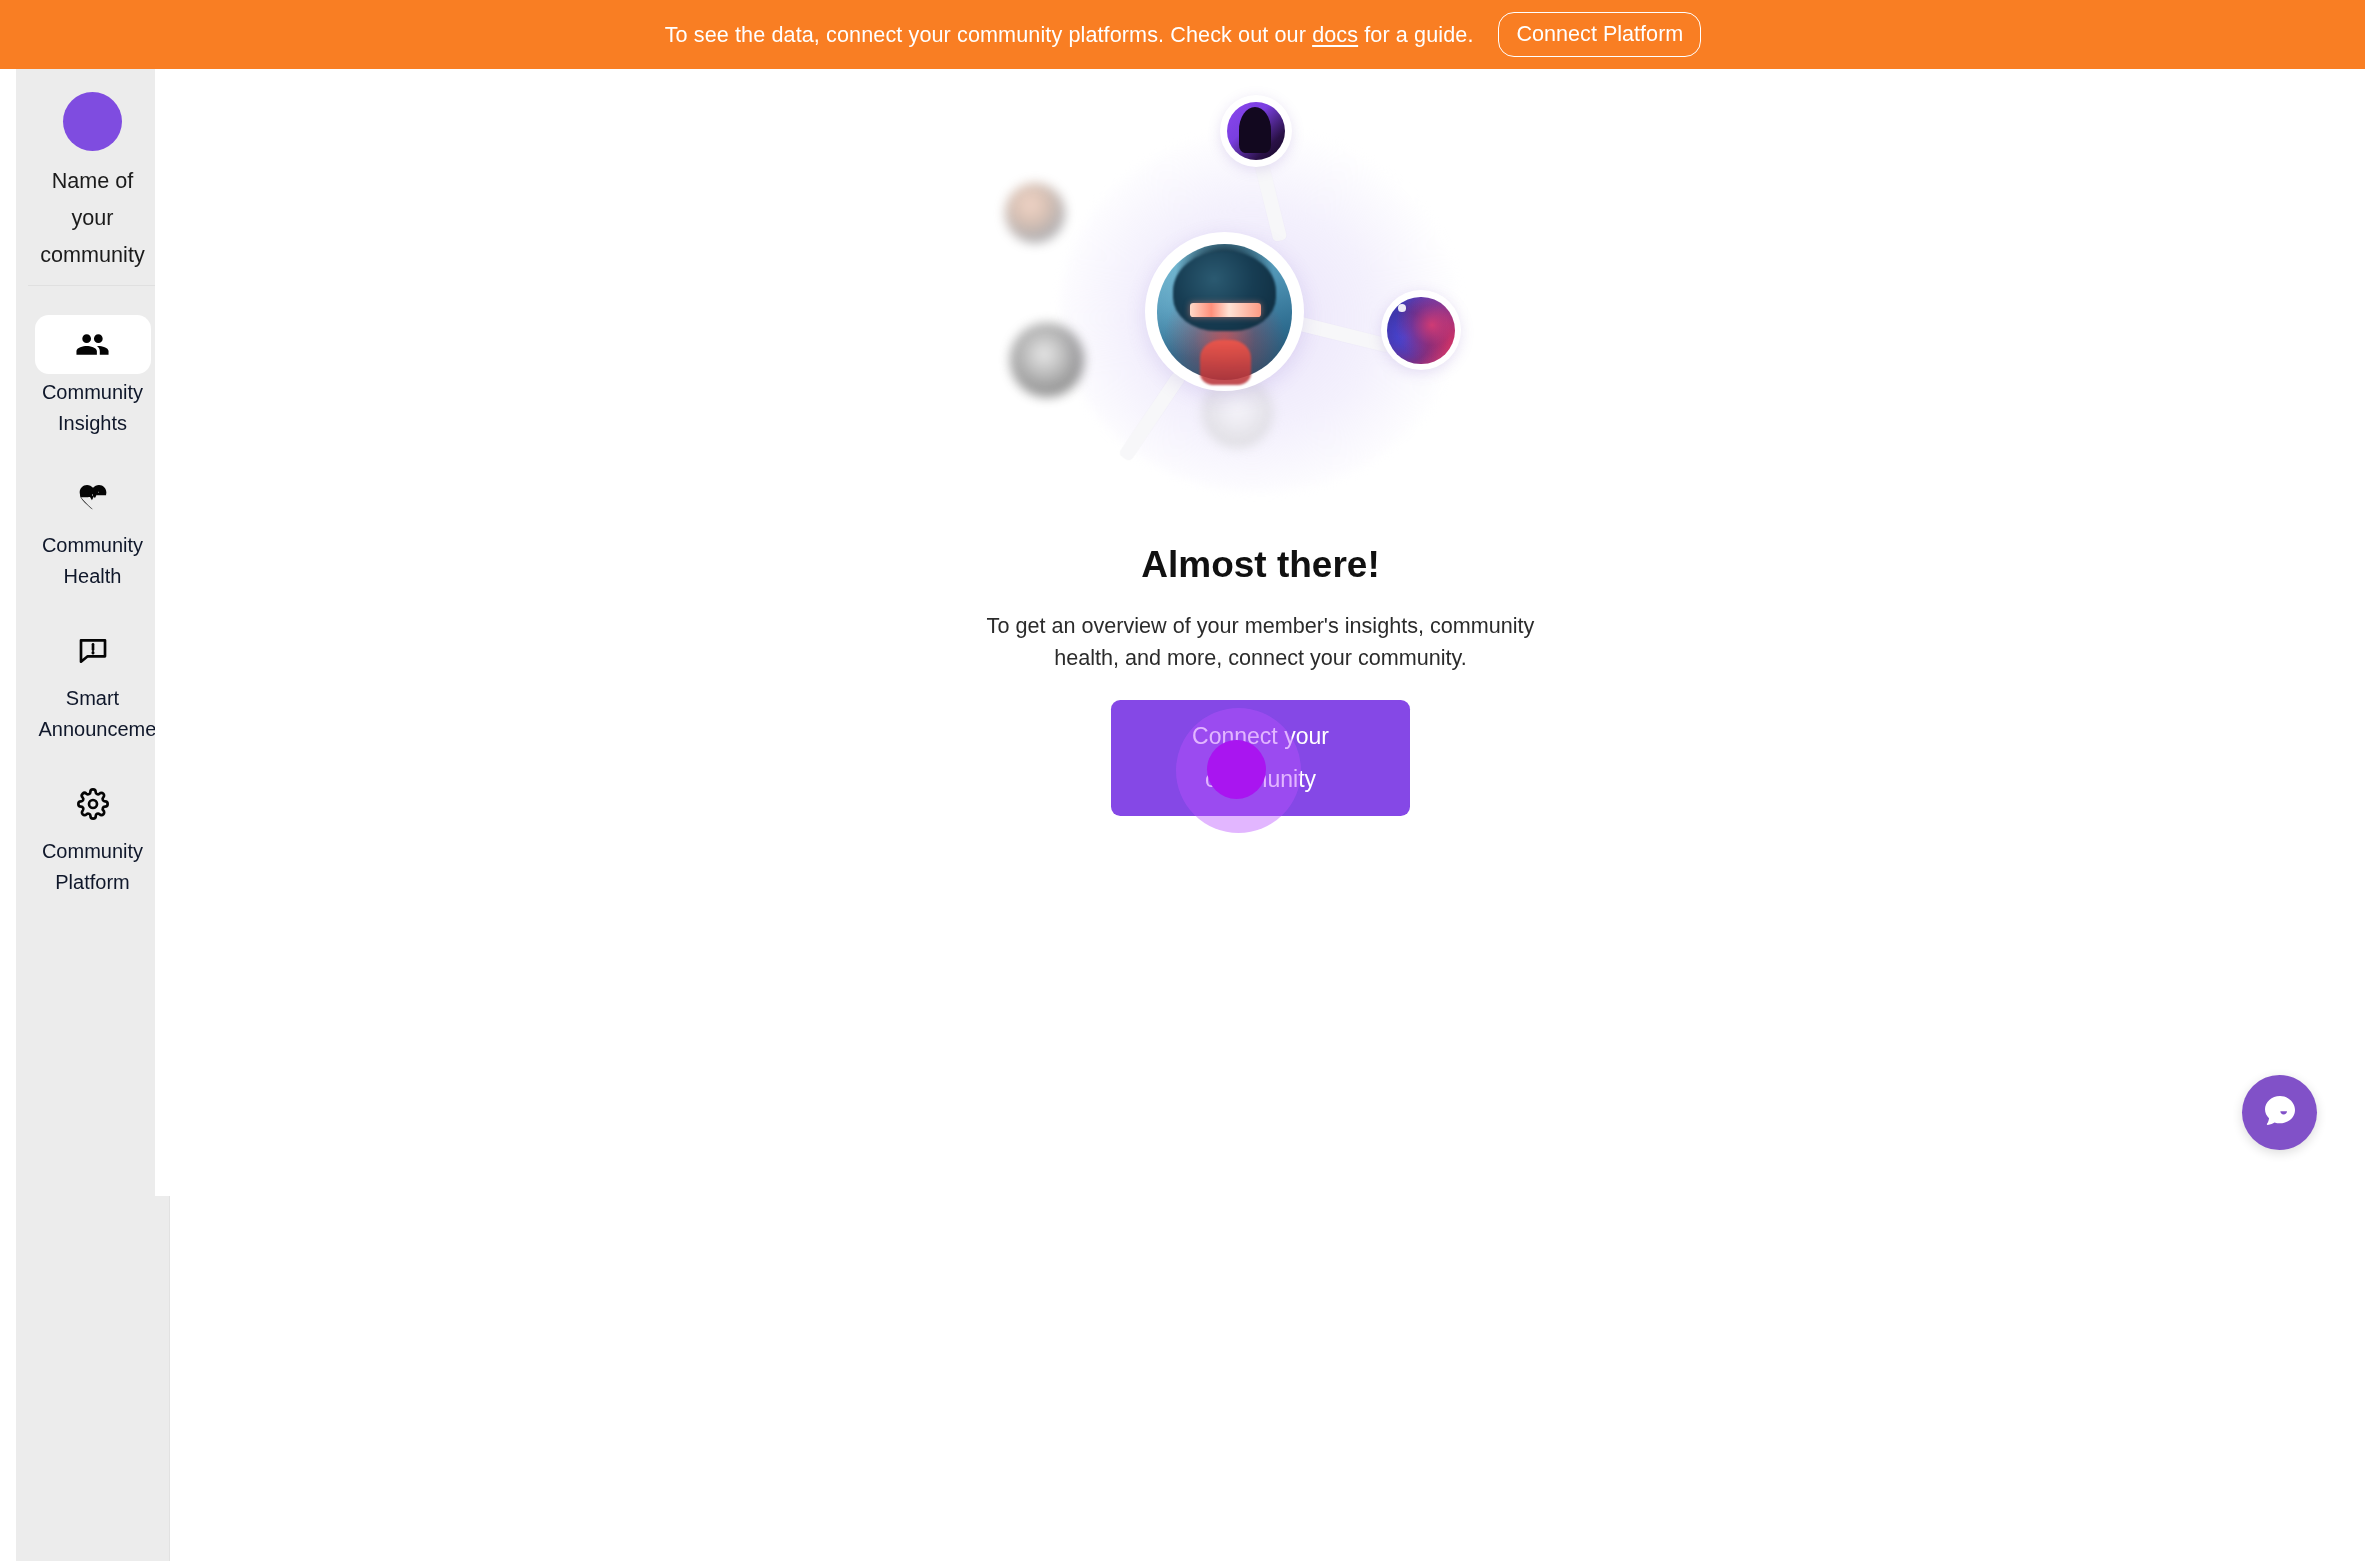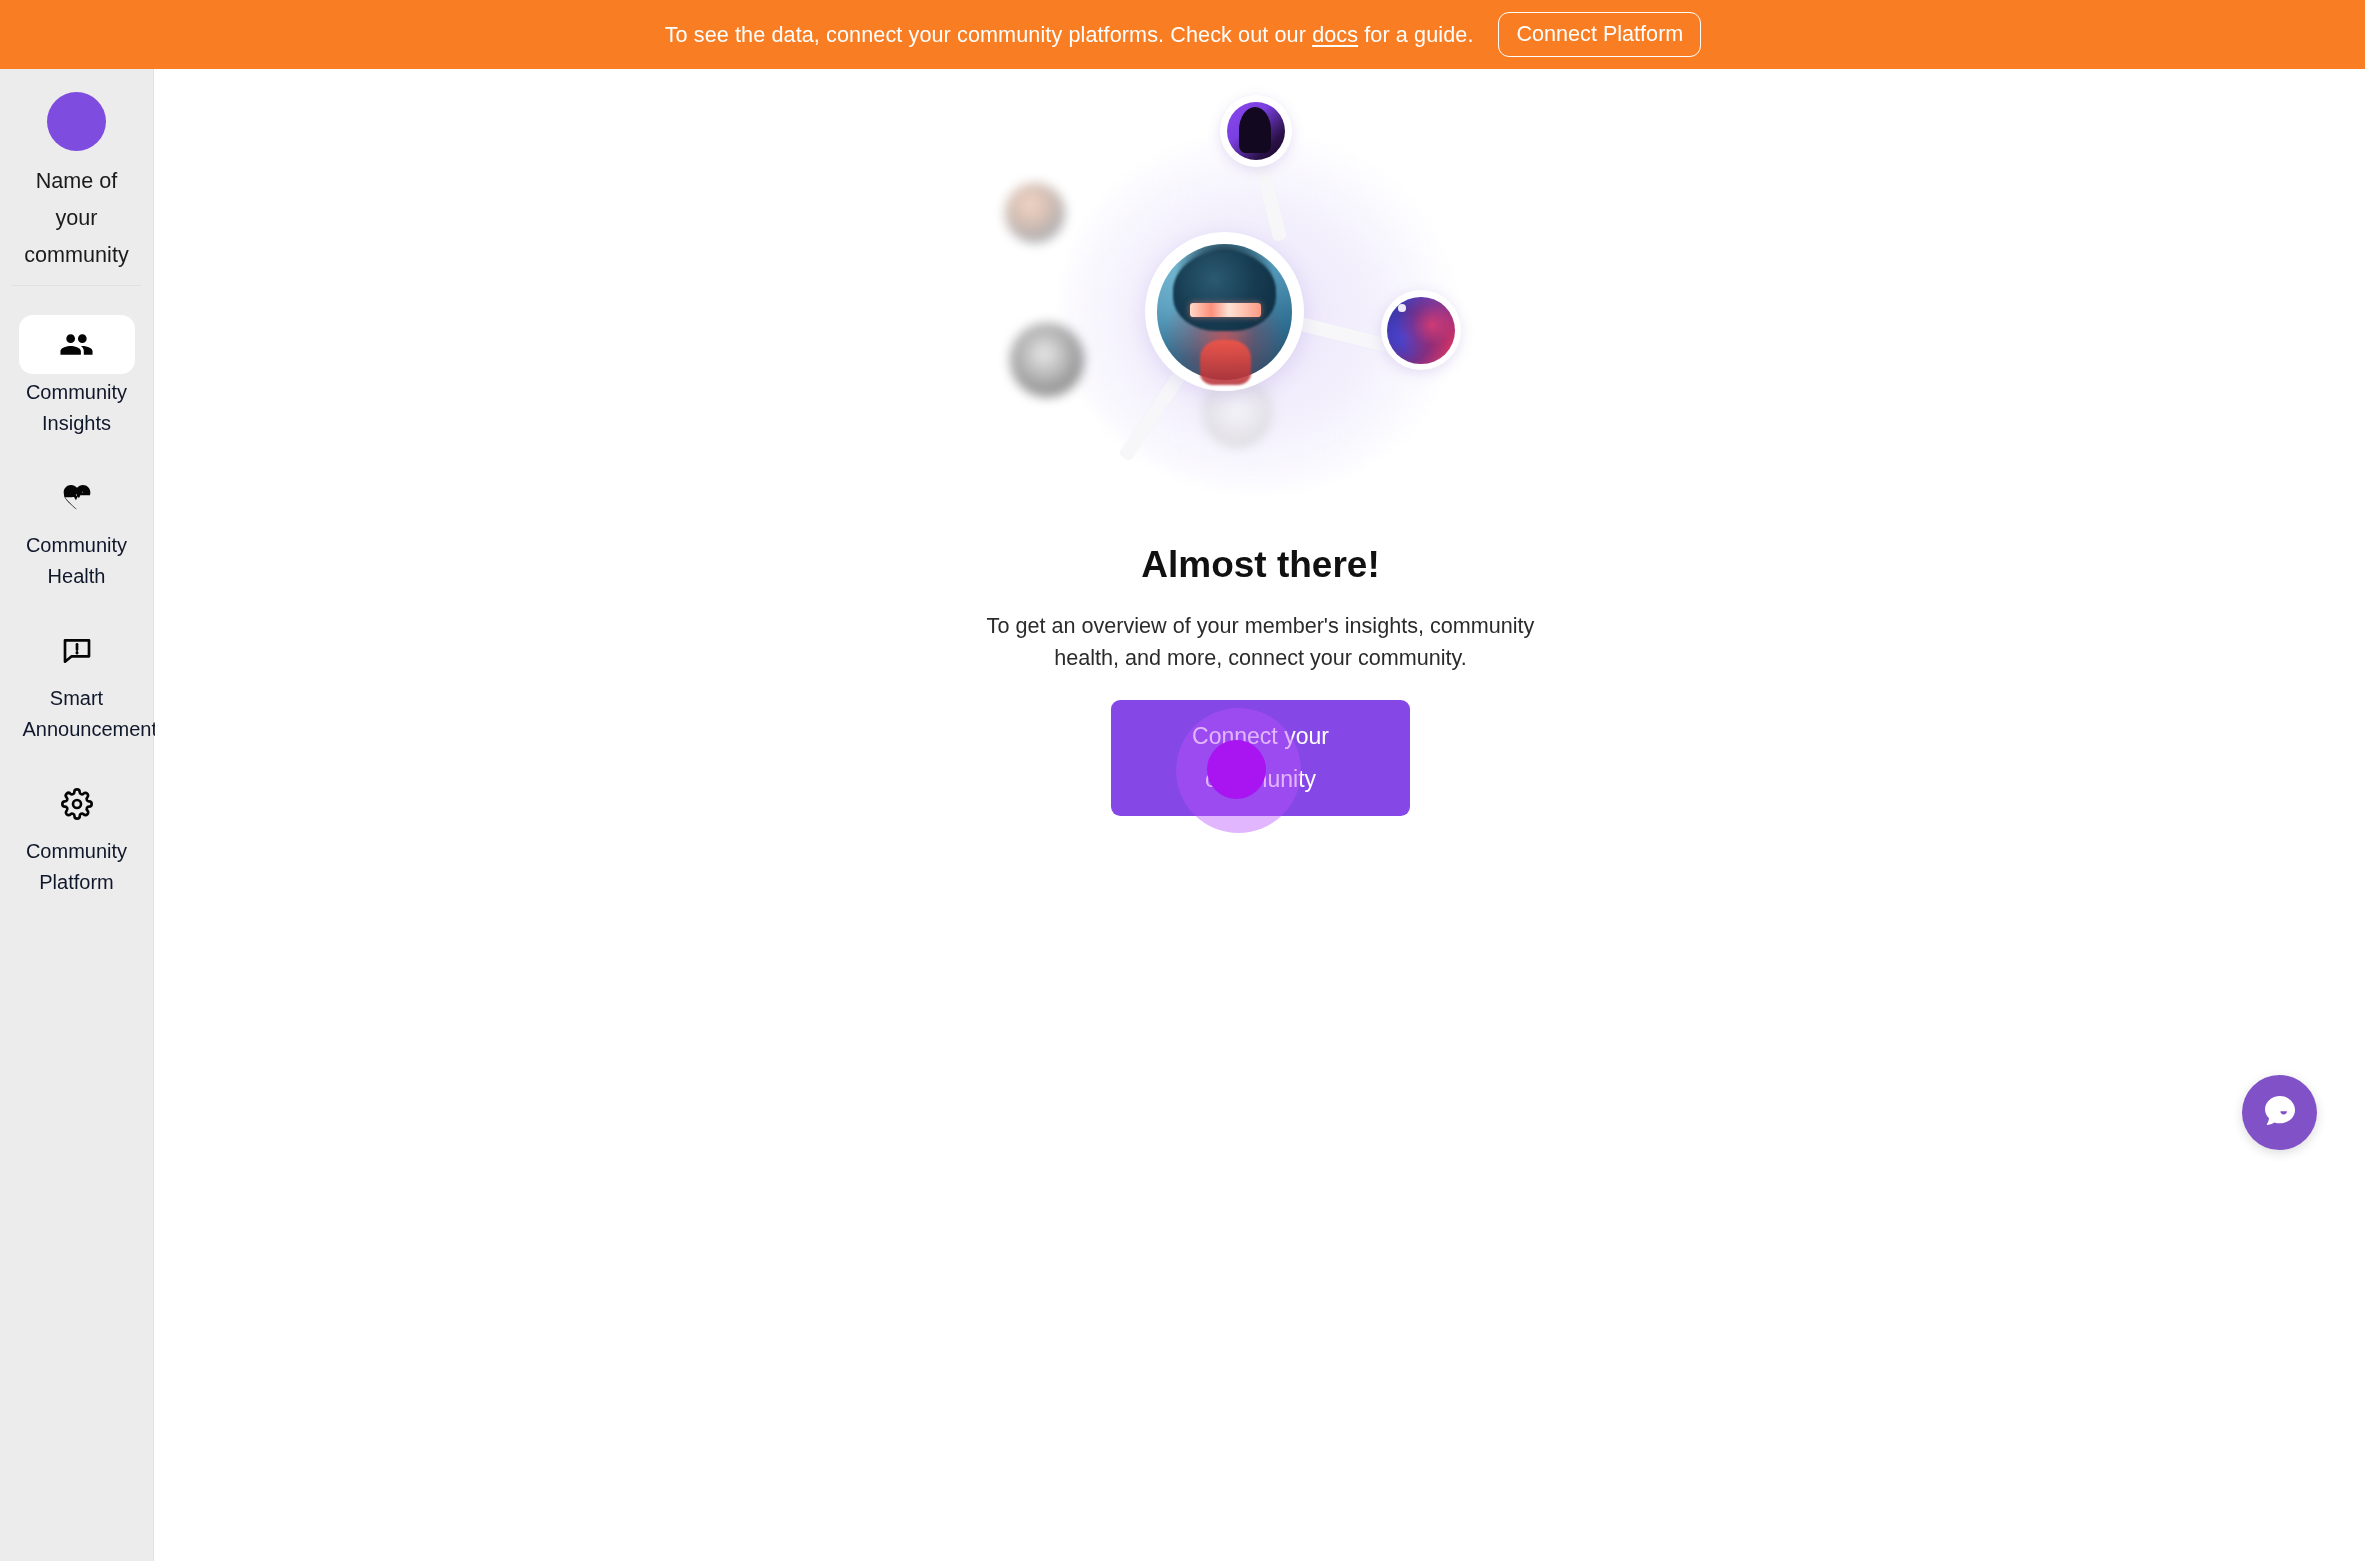--- a/index.html
+++ b/index.html
@@ -22,33 +22,33 @@
     color: #ffffff; font-size: 21.6px; line-height: 1; letter-spacing: 0.1px;
     white-space: nowrap;
   }
   .banner-text .docs-link {
     color: #ffffff; text-decoration: underline; text-underline-offset: 3.1px;
     cursor: pointer;
   }
   .connect-platform-btn {
     background: transparent;
     border: 1.5px solid #ffffff;
-    border-radius: 11px;
+    border-radius: 16px;
     color: #ffffff;
     font-family: "Liberation Sans", sans-serif;
     font-size: 21.6px;
     padding: 10px 17px 11.6px;
     line-height: 1;
     cursor: pointer;
     white-space: nowrap;
   }
 
   
   .sidebar {
-    position: absolute; left: 0; top: 69px;
+    position: absolute; left: 16px; top: 69px;
     width: 154px; height: 1492px;
     background: #ECECEC;
     border-right: 0.8px solid #E2E2E2;
     display: flex; flex-direction: column; align-items: center;
     padding-top: 23px;
   }
   .community-avatar {
     width: 59px; height: 59px; border-radius: 50%;
     background: #7F4CE0;
     margin-bottom: 10.8px;

